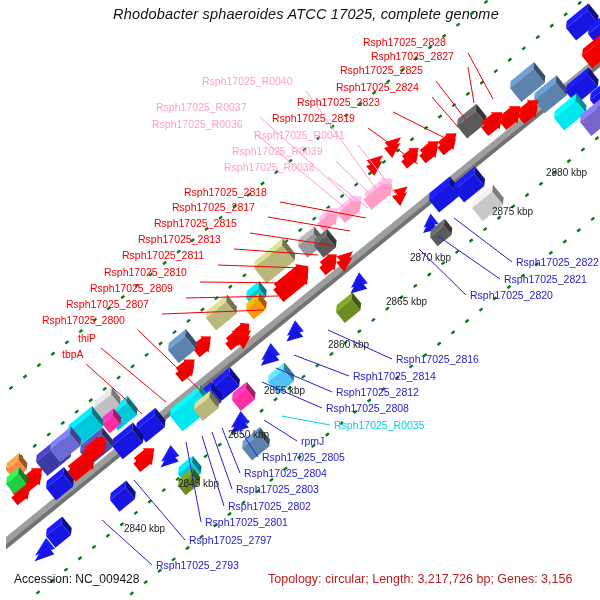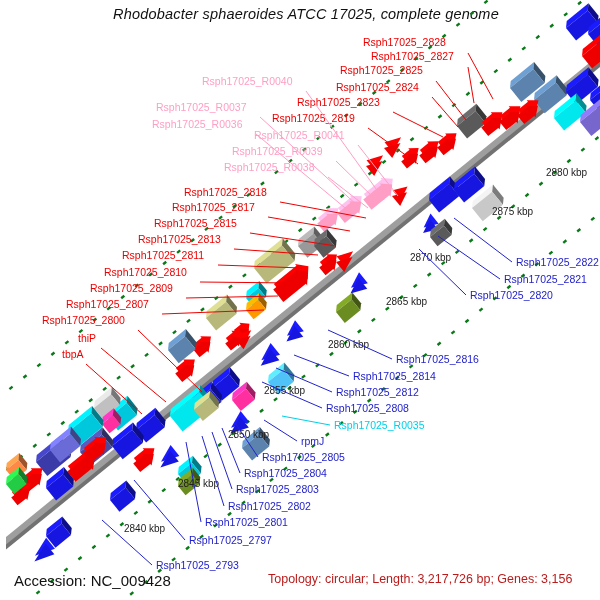--- a/index.html
+++ b/index.html
@@ -7,21 +7,21 @@
     width:600px;height:600px;background:#ffffff;overflow:hidden;
     font-family:"Liberation Sans",sans-serif;position:relative;
   }
   #stage{position:absolute;left:6px;top:0;width:600px;height:600px;overflow:hidden;}
   #title{
     position:absolute;left:0;top:6px;width:600px;text-align:center;
     font-family:"Liberation Sans",sans-serif;font-style:italic;
     font-size:14.5px;color:#111;letter-spacing:.2px;white-space:nowrap;
   }
   #footer{position:absolute;left:0;top:572px;width:600px;height:22px;}
-  #acc{position:absolute;left:8px;top:0;font-size:15px;color:#111;white-space:nowrap;}
+  #acc{position:absolute;left:8px;top:0;font-size:12px;color:#111;white-space:nowrap;}
   #topo{position:absolute;left:262px;top:0;font-size:12.5px;color:#b91c1c;white-space:nowrap;}
   svg{position:absolute;left:0;top:0;}
   .lbl{font-family:"Liberation Sans",sans-serif;font-size:10.5px;white-space:pre;}
   .tick{font-family:"Liberation Sans",sans-serif;font-size:10px;fill:#222;white-space:pre;}
 </style>
 </head>
 <body>
 
 <div id="stage">
 

